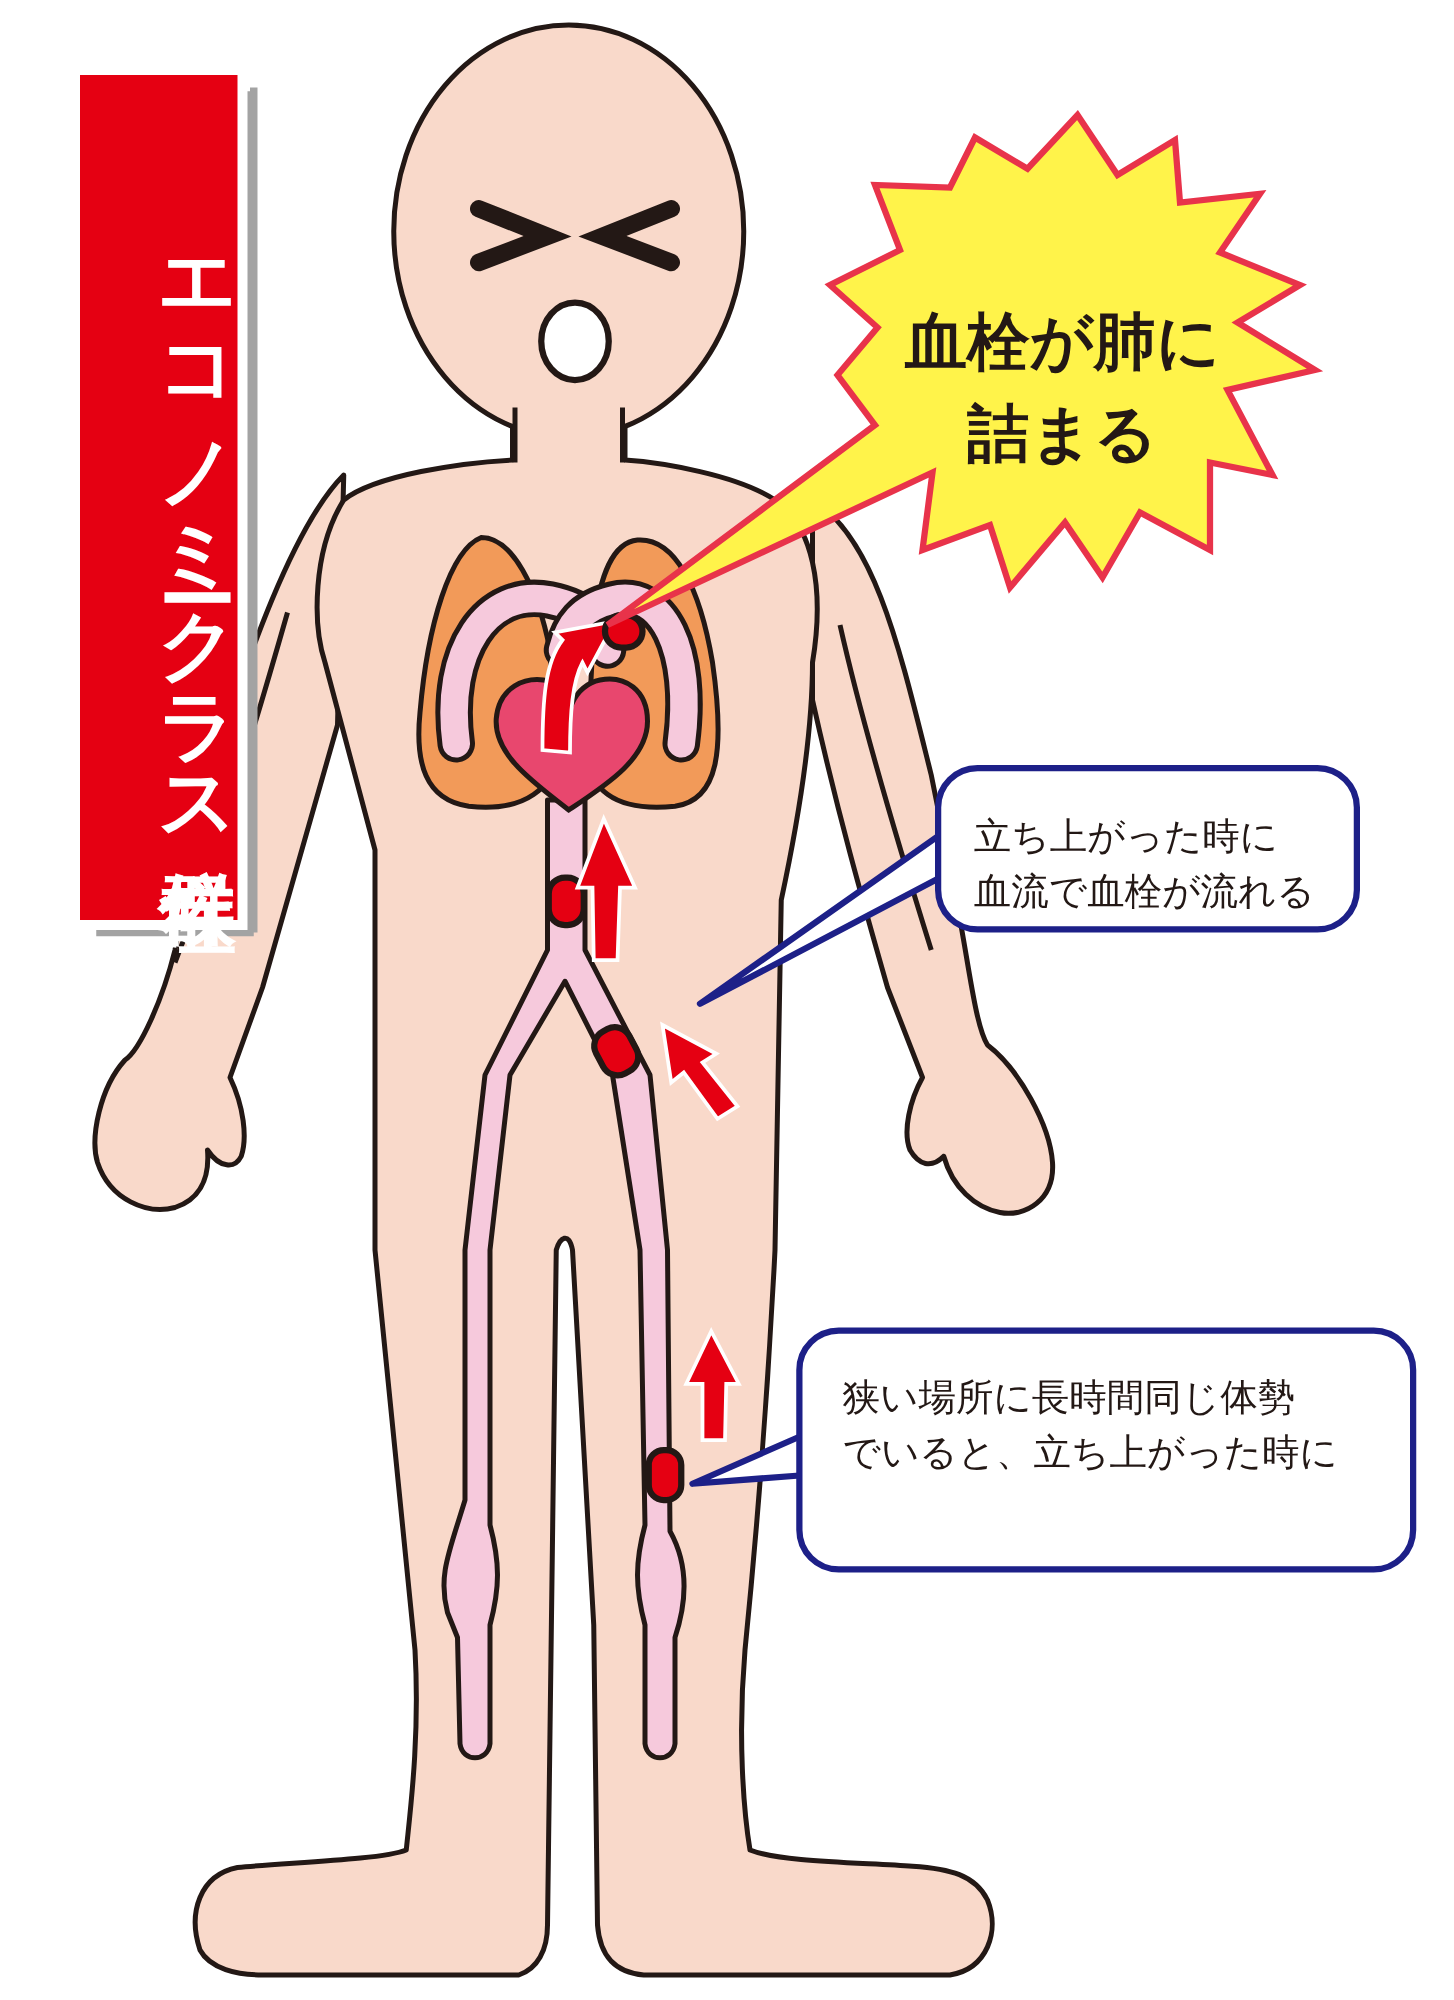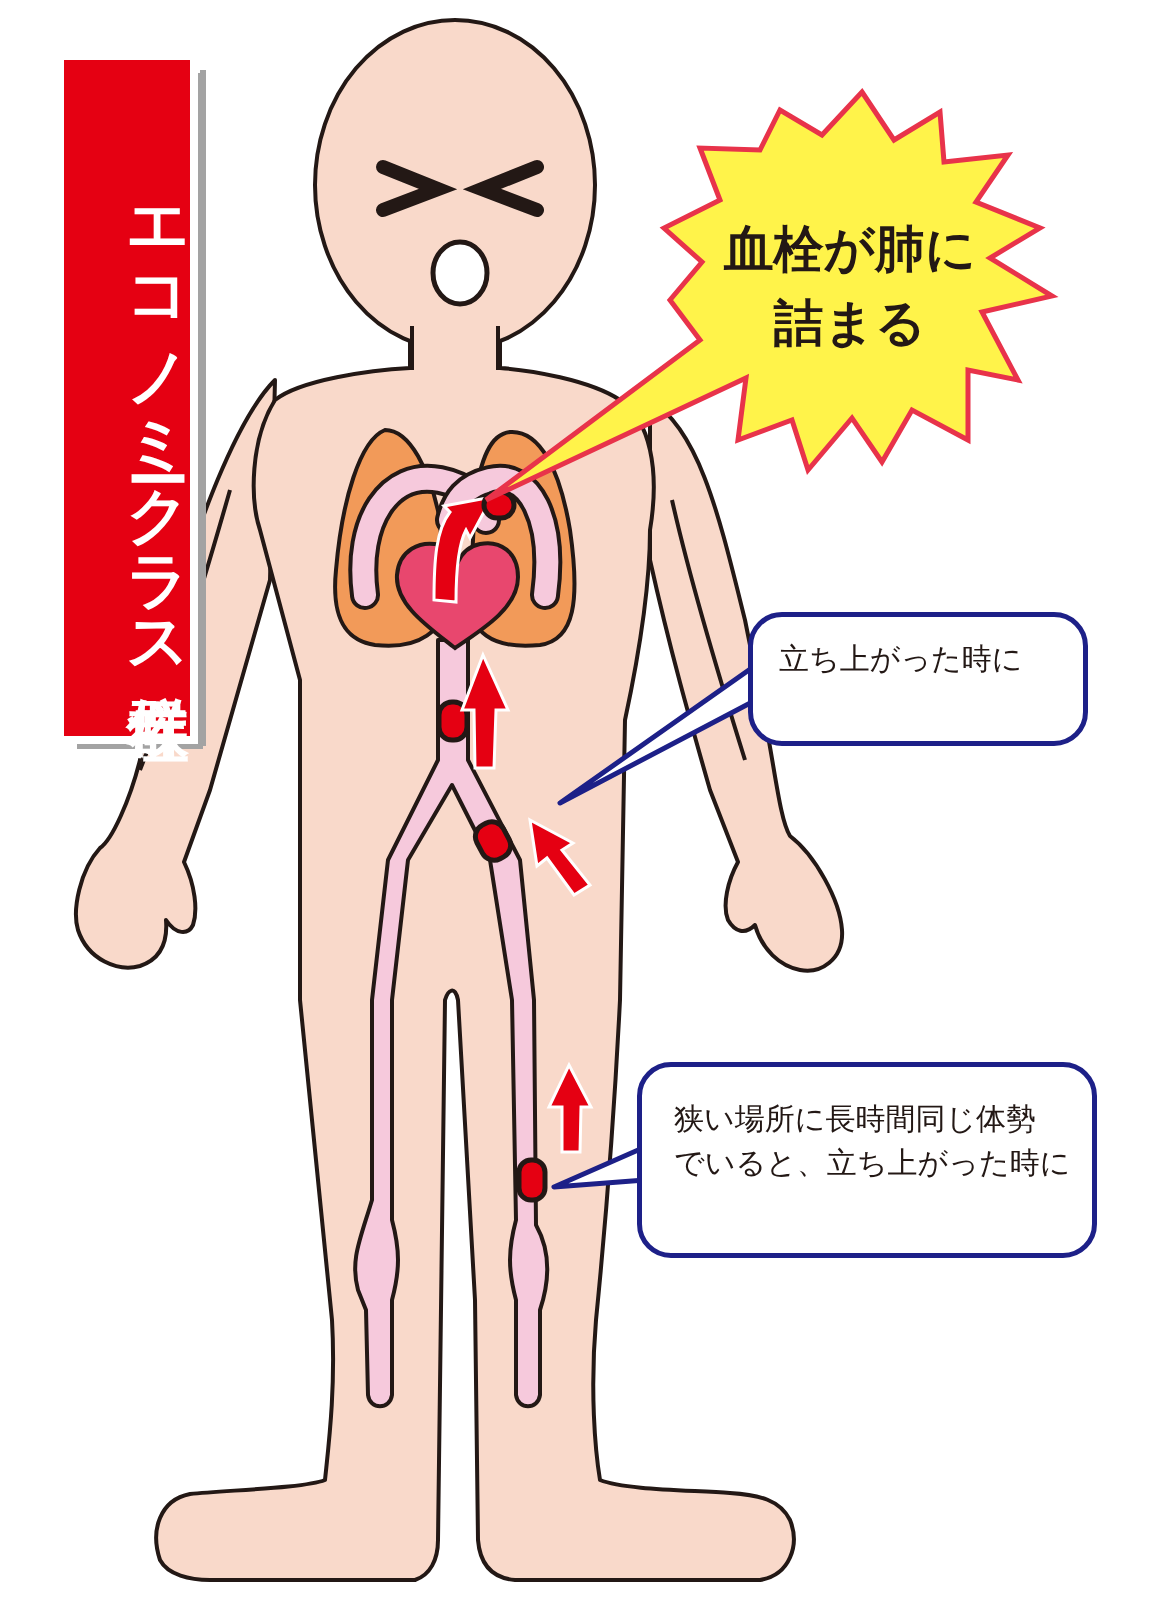--- a/index.html
+++ b/index.html
@@ -8,29 +8,29 @@
   #art { position:absolute; left:0; top:0; width:1163px; height:1600px; }
 
   .title-banner { position:absolute; left:64px; top:60px; width:126px; height:676px;
                   background:#e50012; box-shadow:10px 10px 0 -2px #ffffff, 13px 13px 0 0 #a3a3a3; }
   .title-banner::after { content:""; position:absolute; left:136px; top:10px; width:6px; height:676px; background:#a3a3a3; }
   .title-text { position:absolute; left:0; top:28px; width:126px; color:#ffffff; font-weight:bold;
                 font-size:62px; line-height:64px; text-align:center; writing-mode:vertical-rl;
                 text-orientation:upright; height:640px; letter-spacing:-2px;
                 font-family:"DejaVu Sans", sans-serif; }
 
-  .burst-text { position:absolute; left:700px; top:212px; width:300px; text-align:center;
+  .burst-text { position:absolute; left:700px; top:236px; width:300px; text-align:center;
                 font-weight:bold; font-size:50px; line-height:74px; color:#231815;
                 font-family:"DejaVu Sans", sans-serif; }
 
   .callout { position:absolute; background:#ffffff; border:5px solid #1d2088; border-radius:34px;
              color:#231815; font-size:30px; line-height:44px; box-sizing:border-box;
              font-family:"DejaVu Sans", sans-serif; }
-  .callout-1 { left:748px; top:612px; width:340px; height:134px; padding:20px 0 0 26px; }
-  .callout-2 { left:637px; top:1062px; width:460px; height:196px; padding:30px 0 0 32px; }
+  .callout-1 { left:748px; top:612px; width:340px; height:134px; padding:31px 0 0 26px; }
+  .callout-2 { left:637px; top:1062px; width:496px; height:196px; padding:30px 0 0 32px; }
   .line { display:block; white-space:nowrap; }
 </style>
 </head>
 <body>
 
 <svg id="art" viewBox="0 0 1163 1600" xmlns="http://www.w3.org/2000/svg">
 
   <g stroke="#231815" stroke-width="4" fill="#f9d9ca" stroke-linejoin="round">
 
     <path d="M275,380 C235,420 200,520 160,640 L140,760 C130,800 112,840 100,848 C80,870 72,910 78,930 C88,960 118,972 140,966 C158,960 168,945 166,920 C176,935 188,935 193,925 C198,910 195,885 184,862 L210,790 C230,720 250,650 270,580 Z"></path>
@@ -108,18 +108,19 @@
   <div class="title-text">エコノミークラス症候群</div>
 </div>
 
 <div class="burst-text">
   <span class="line">血栓が肺に</span>
   <span class="line">詰まる</span>
 </div>
 
 <div class="callout callout-1">
   <span class="line">立ち上がった時に</span>
+  <span class="line">血流で血栓が流れる</span>
 </div>
 
 <div class="callout callout-2">
   <span class="line">狭い場所に長時間同じ体勢</span>
   <span class="line">でいると、立ち上がった時に</span>
 </div>
 
 </body></html>

